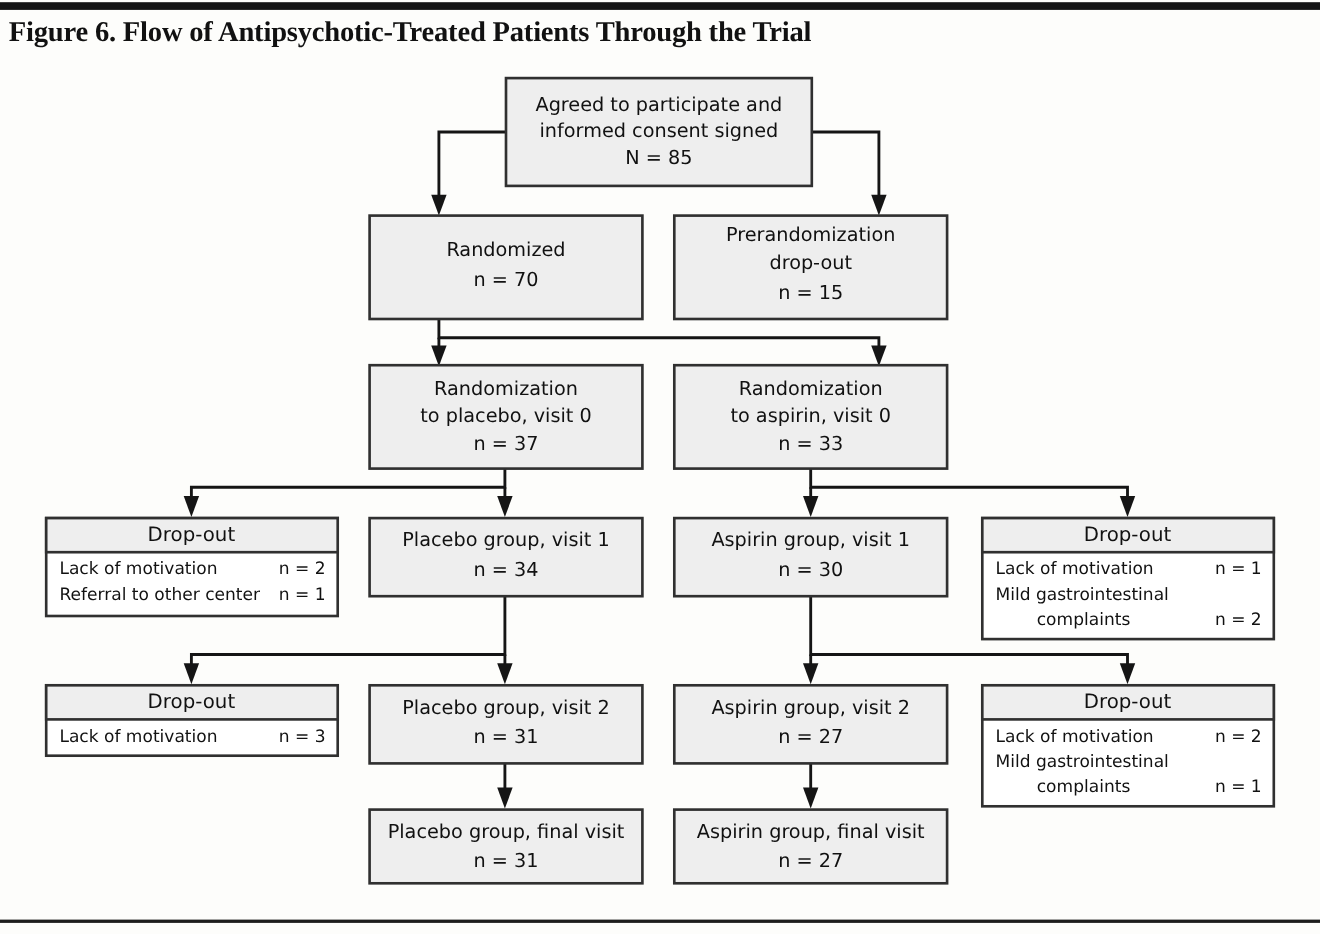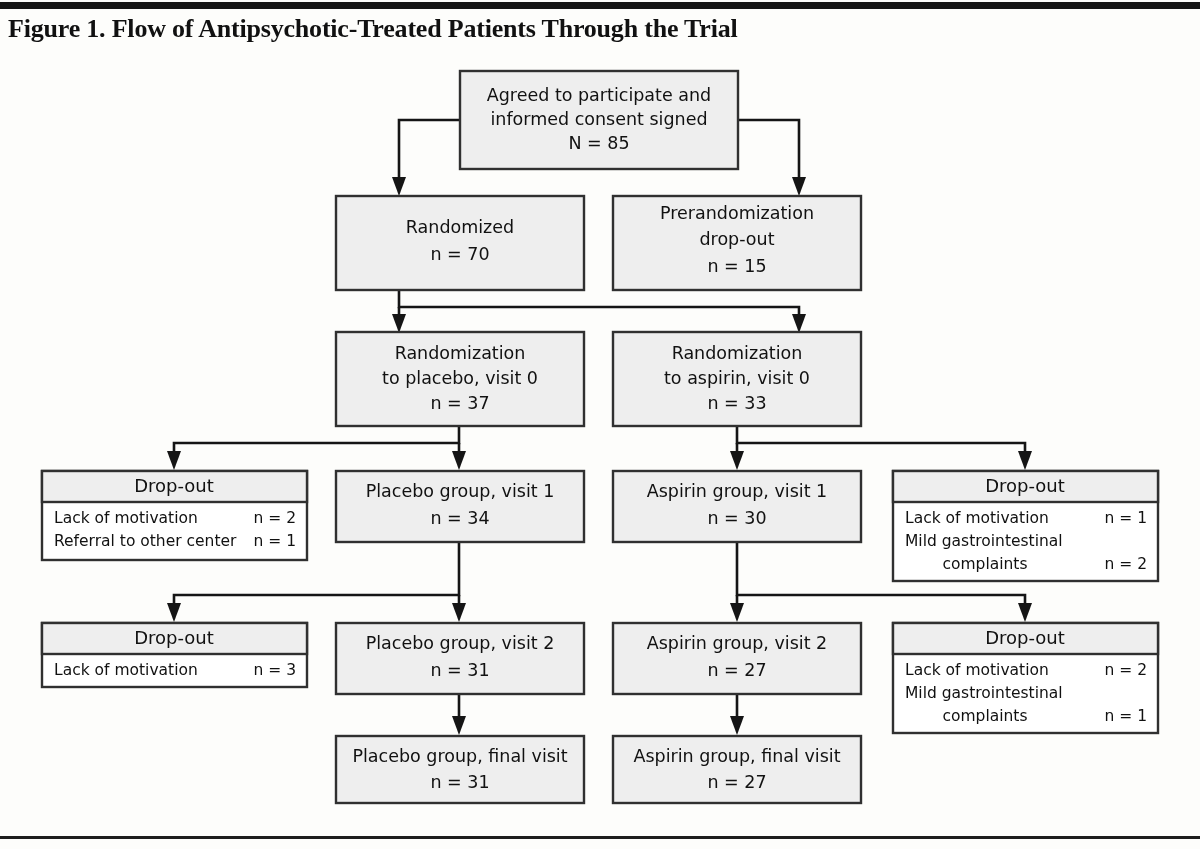--- a/index.html
+++ b/index.html
@@ -116,21 +116,21 @@
     dominant-baseline: middle;
   }
 </style>
 </head>
 <body>
 
 <div id="figure-root">
 
   <div class="top-rule"></div>
 
-  <div class="fig-title">Figure 1. Flow of Antipsychotic-Treated Patients Through the Trial</div>
+  <div class="fig-title">Figure 6. Flow of Antipsychotic-Treated Patients Through the Trial</div>
 
   <svg class="flow" viewBox="0 0 1200 849">
 
     <g>
       <path class="conn" d="M 460 120 L 399 120 L 399 183"></path>
       <polygon class="arrow-head" points="399,196 392,177 406,177"></polygon>
     </g>
 
     <g>
       <path class="conn" d="M 738 120 L 799 120 L 799 183"></path>

